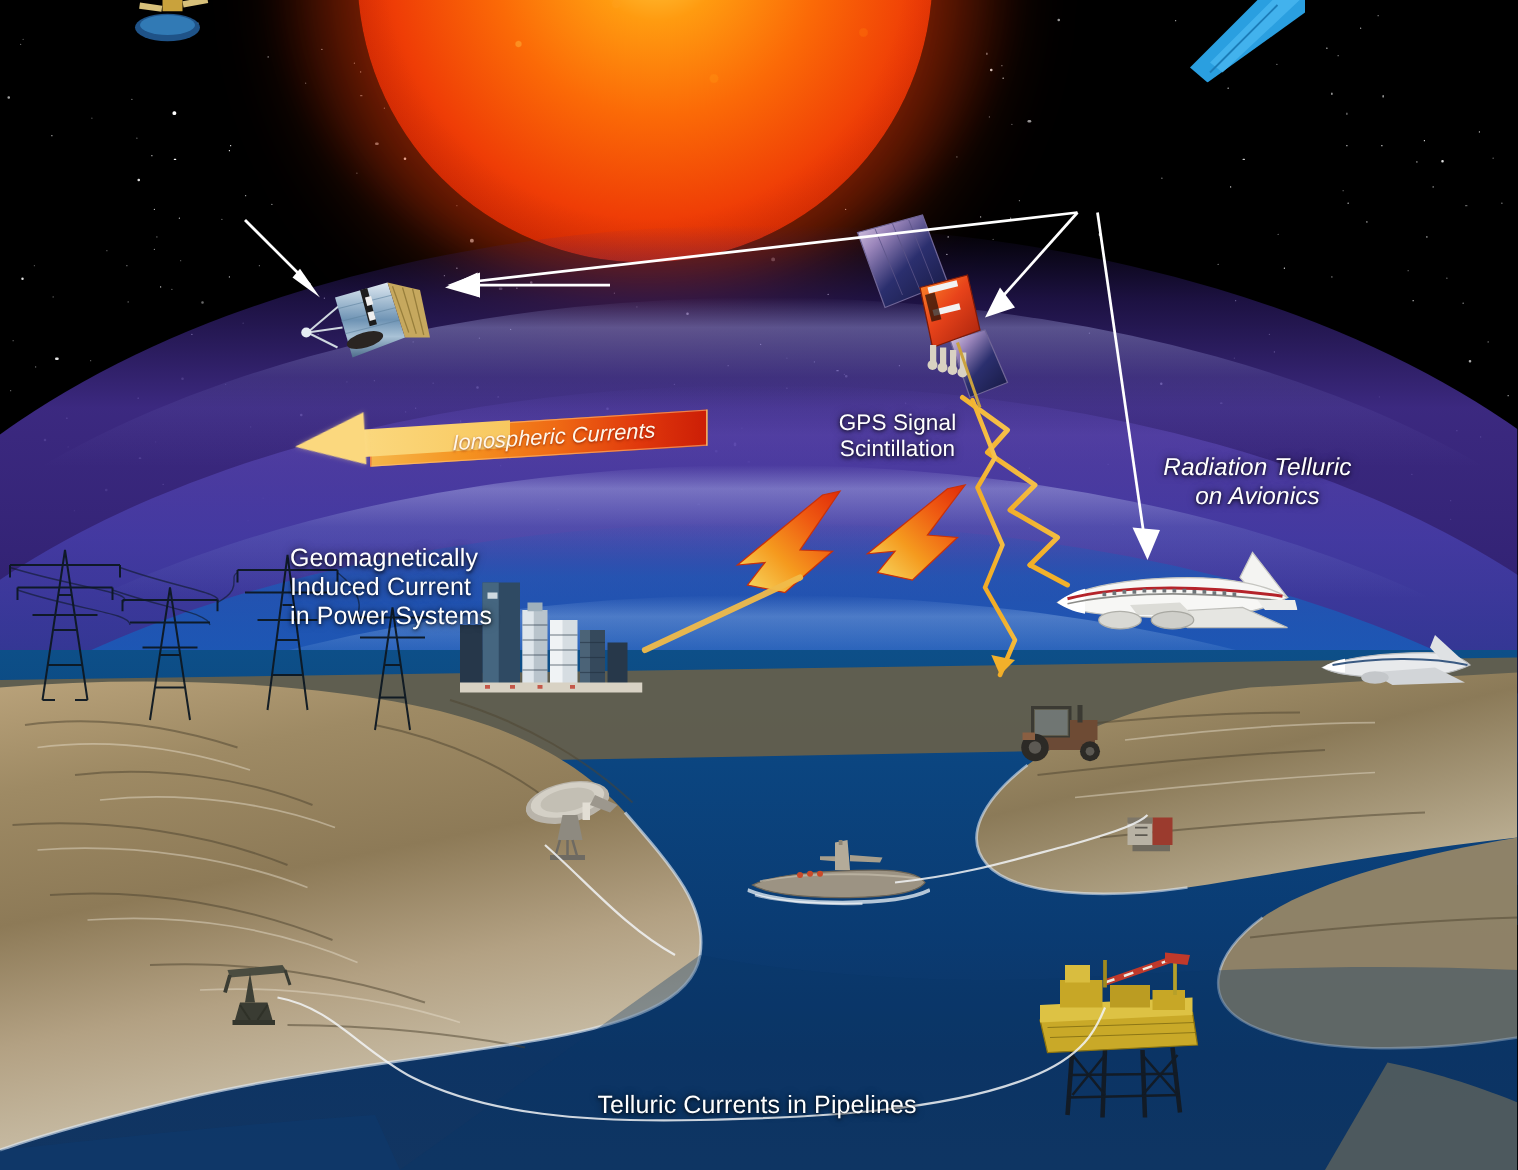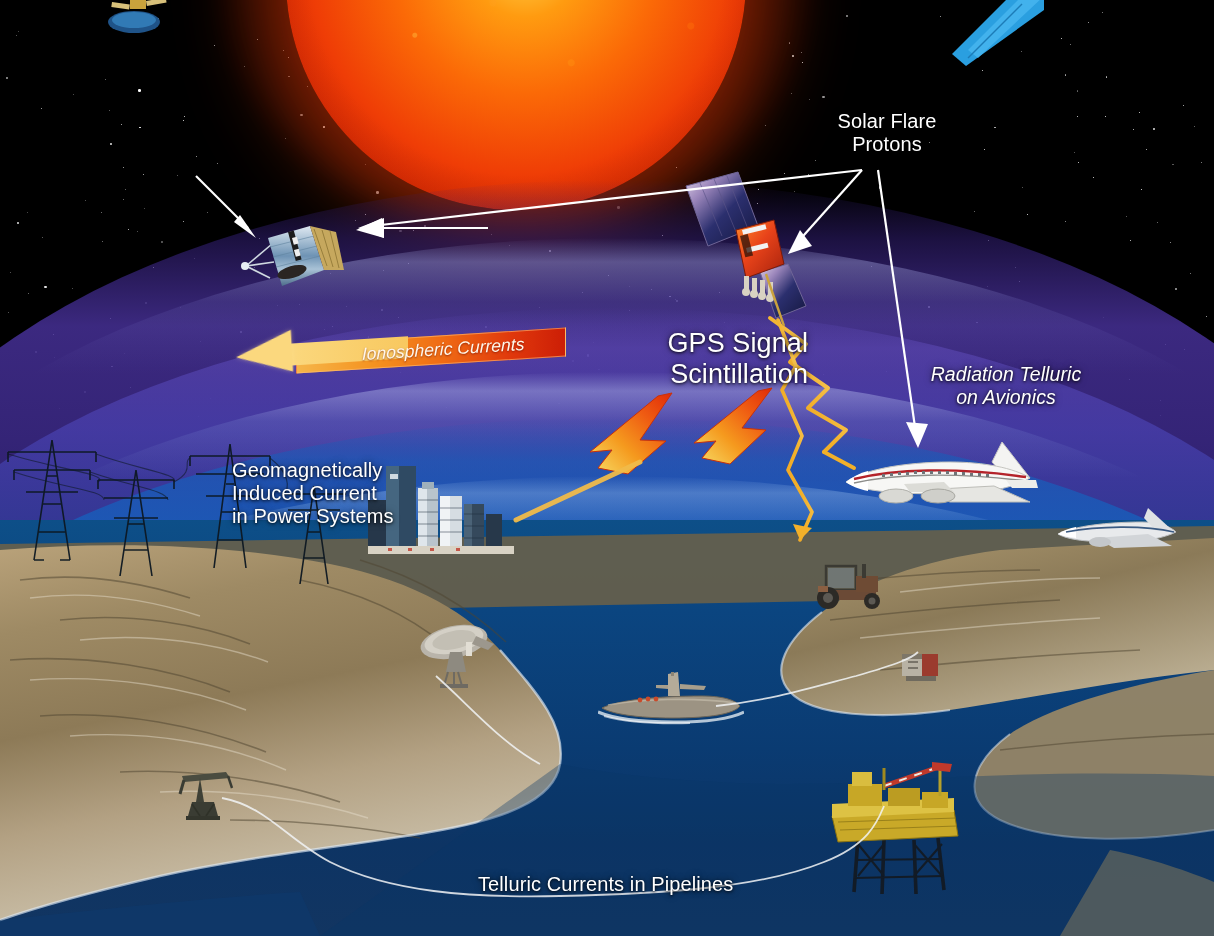--- a/index.html
+++ b/index.html
@@ -808,30 +808,28 @@
     <g fill="#ffffff">
       <polygon points="256,238 234,222 240,215"></polygon>
       <polygon points="358,228 384,218 384,238"></polygon>
       <polygon points="356,230 382,218 384,238"></polygon>
       <polygon points="788,254 800,230 812,246"></polygon>
       <polygon points="918,448 906,422 928,424"></polygon>
     </g>
   </svg>
 
 
-  <div class="label" style="left:806px;top:110px;width:162px;text-align:center;font-size:20px;">Solar Flare
-Protons</div>
-
-
-  <div class="label" style="left:628px;top:328px;width:180px;text-align:right;font-size:27px;">GPS Signal
+
+
+  <div class="label" style="left:628px;top:328px;width:180px;text-align:center;font-size:18px;">GPS Signal
 Scintillation</div>
 
   <div class="label ital" style="left:906px;top:363px;width:200px;text-align:center;font-size:19.5px;">Radiation Telluric
 on Avionics</div>
 
-  <div class="label" style="left:232px;top:436px;width:250px;text-align:left;font-size:20px;margin-top:23px;">Geomagnetically
+  <div class="label" style="left:232px;top:436px;width:250px;text-align:left;font-size:20px;">Geomagnetically
 Induced Current
 in Power Systems</div>
 
 
   <div class="label" style="left:478px;top:873px;width:340px;text-align:left;font-size:20px;">Telluric Currents in Pipelines</div>
 
 </div>
 
 </body></html>

